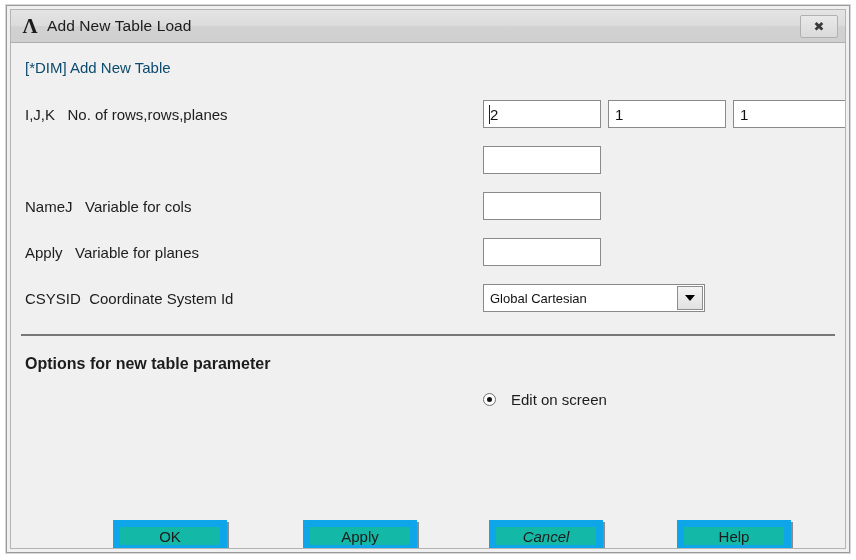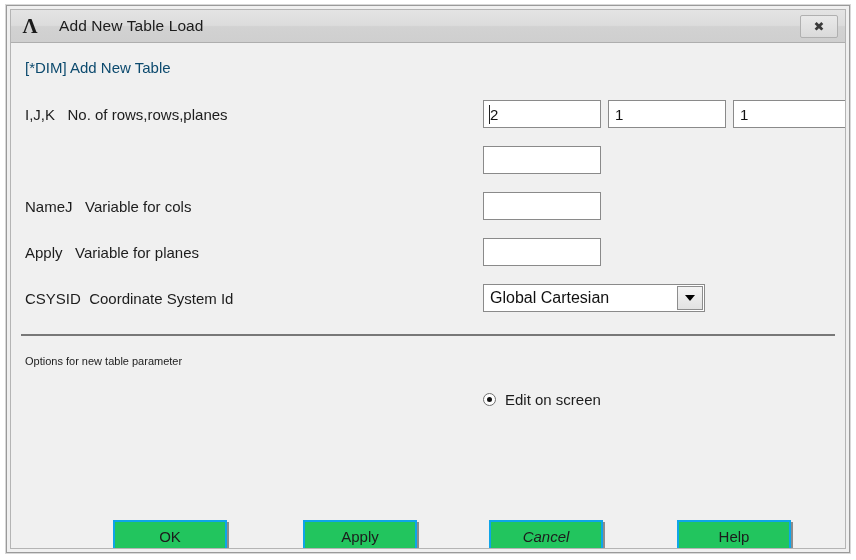--- a/index.html
+++ b/index.html
@@ -54,21 +54,21 @@
     display: flex;
     align-items: center;
     justify-content: center;
     font-size: 21px;
     font-weight: bold;
     color: #1a1a1a;
     font-family: "Liberation Serif", serif;
     line-height: 1;
   }
   .title-text {
-    margin-left: 18px;
+    margin-left: 6px;
     font-size: 15.5px;
     color: #1c1c1c;
     letter-spacing: .1px;
   }
   .close-button {
     position: absolute;
     right: 7px;
     top: 5px;
     width: 36px;
     height: 21px;
@@ -156,21 +156,21 @@
     background: #ffffff;
     border: 1px solid #8a8a8a;
     box-sizing: border-box;
     display: flex;
     align-items: center;
     cursor: pointer;
   }
   .combobox .cb-value {
     flex: 1;
     padding-left: 6px;
-    font-size: 16px;
+    font-size: 13px;
     color: #111;
   }
   .cb-arrow-btn {
     width: 26px;
     height: 24px;
     margin-right: 1px;
     background: linear-gradient(to bottom, #f4f4f4, #e2e2e2);
     border: 1px solid #8d8d8d;
     box-sizing: border-box;
     display: flex;
@@ -190,22 +190,23 @@
     position: absolute;
     left: 10px;
     right: 10px;
     height: 0;
     border-top: 2px solid #787878;
   }
 
   .section-label {
     position: absolute;
     left: 14px;
-    font-size: 11px;
-    color: #1c1c1c;
+    font-size: 16px;
+    color: #1c1c1c;
+    font-weight: bold;
   }
 
   
   .radio-row {
     position: absolute;
     display: flex;
     align-items: center;
     cursor: pointer;
   }
   .radio-mark {
@@ -222,33 +223,33 @@
     content: "";
     position: absolute;
     left: 3px;
     top: 3px;
     width: 5px;
     height: 5px;
     border-radius: 50%;
     background: #111;
   }
   .radio-label {
-    margin-left: 9px;
+    margin-left: 15px;
     font-size: 15px;
     color: #1c1c1c;
   }
 
   
   .btn {
     position: absolute;
     top: 477px;
     width: 114px;
     height: 32px;
-    background: #22c55e;
-    border: 2px solid #0ea5e9;
+    background: #14b8a6;
+    border: 7px solid #0ea5e9;
     box-sizing: border-box;
     display: flex;
     align-items: center;
     justify-content: center;
     font-size: 15px;
     color: #1c1c1c;
     cursor: pointer;
     box-shadow: 2px 2px 0 0 #8c8c8c;
   }
 </style>

